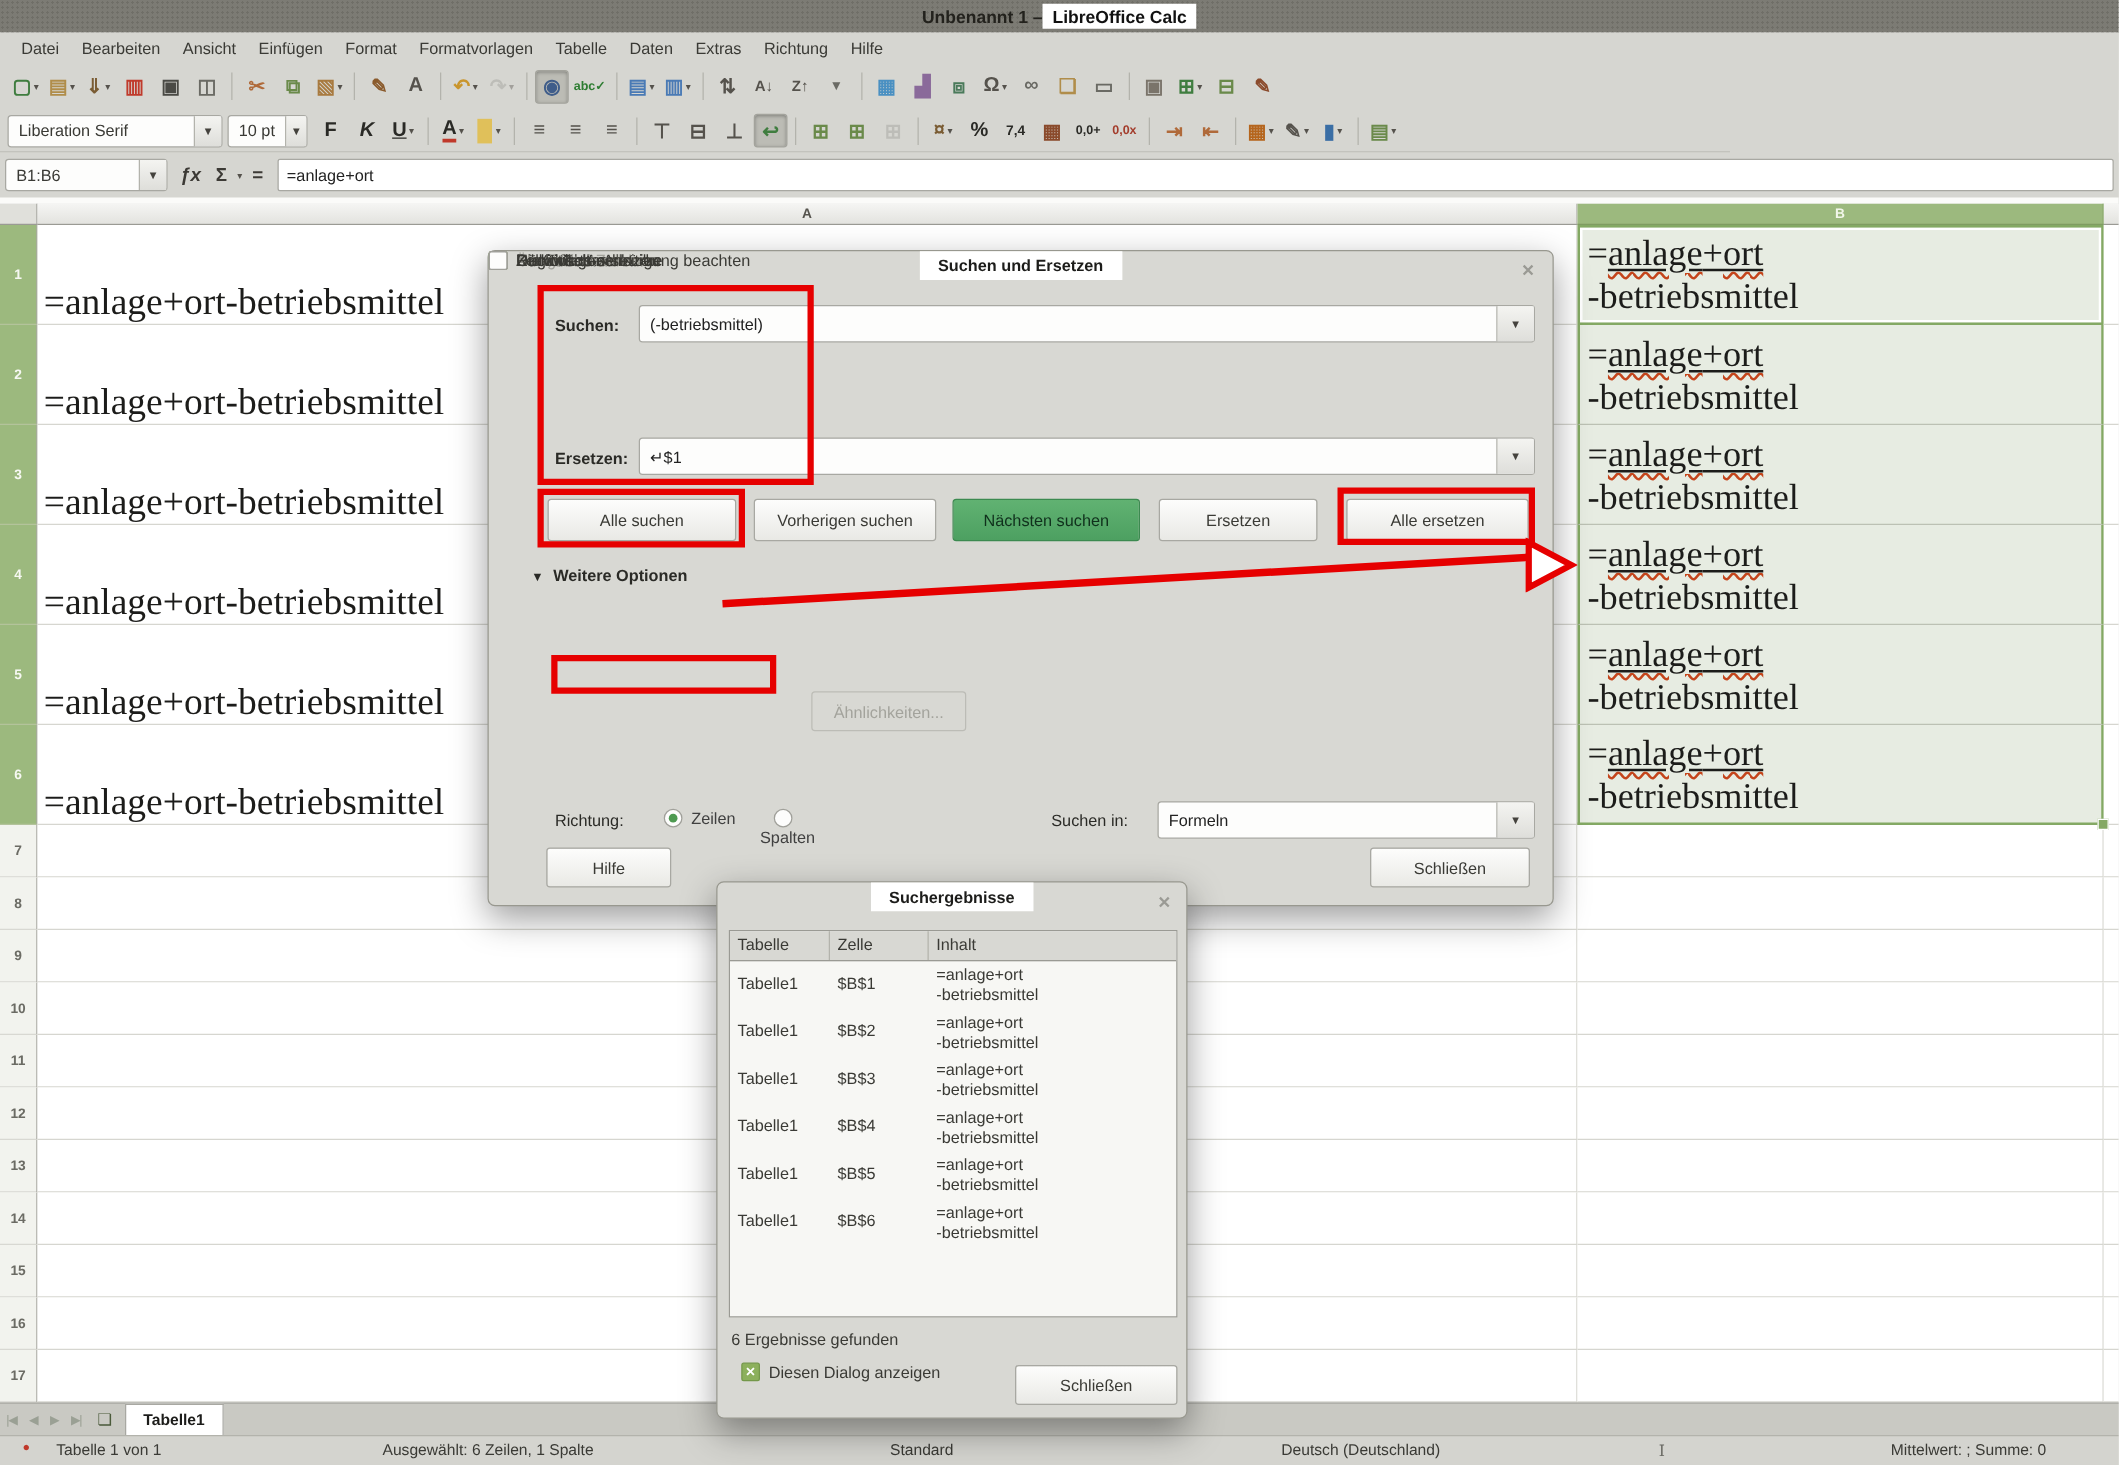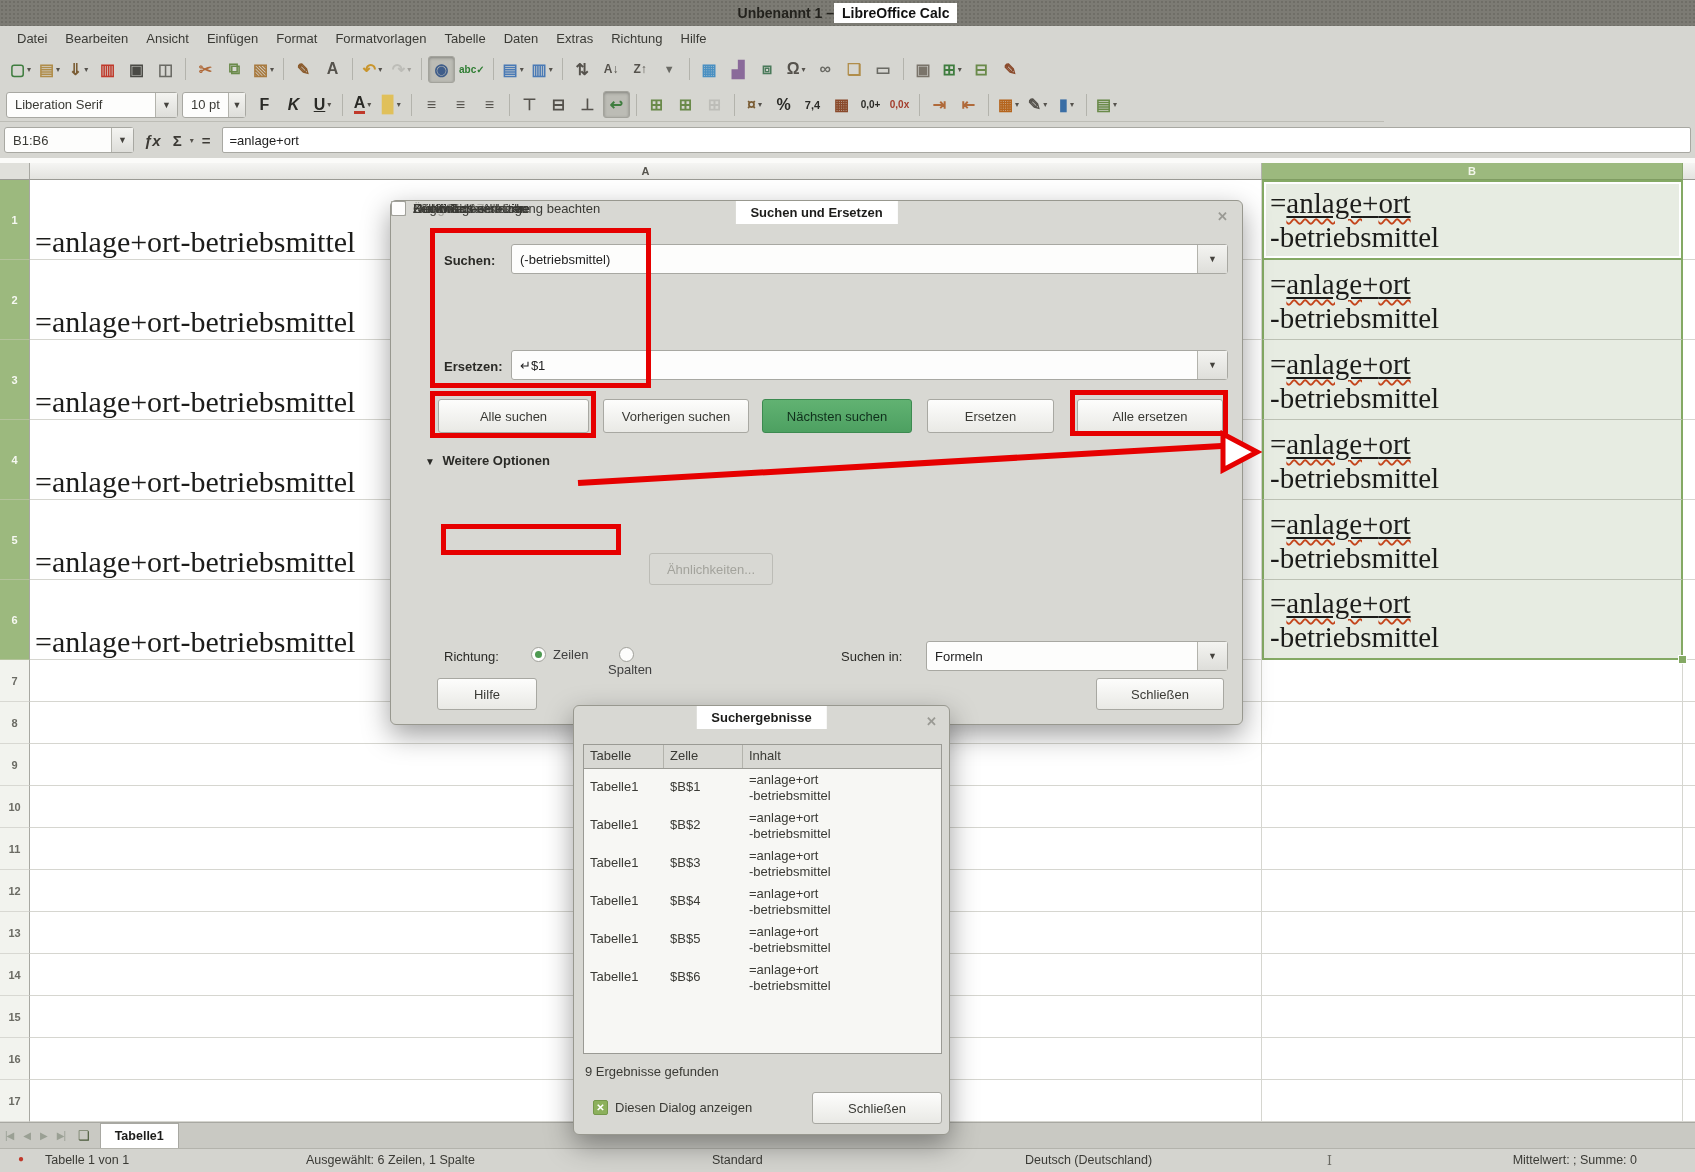--- a/index.html
+++ b/index.html
@@ -734,22 +734,22 @@
         </div>
 
         <div class="rd-row">
           <span class="c1">Tabelle1</span>
           <span class="c2">$B$6</span>
           <span class="c3"><span>=anlage+ort</span><br><span>-betriebsmittel</span></span>
         </div>
       </div>
   </div>
 
-  <div class="rd-sum">9 Ergebnisse gefunden</div>
-  <div class="check checked" style="left:19px;top:394px;">
+  <div class="rd-sum">6 Ergebnisse gefunden</div>
+  <div class="check checked" style="left:19px;top:384px;">
     <span class="box"></span>
     <span>Diesen Dialog anzeigen</span>
   </div>
   <div class="btn" style="left:238px;top:386px;width:130px;height:32px;">Schließen</div>
 </div>
 
 <div class="tabbar">
   <span class="navbtn">|◀</span>
   <span class="navbtn">◀</span>
   <span class="navbtn">▶</span>

